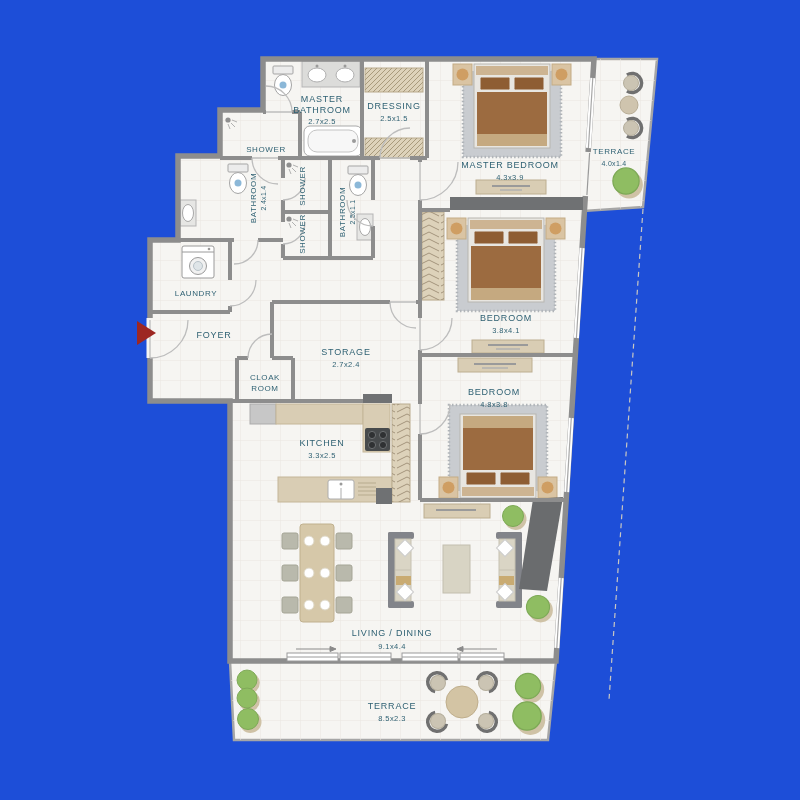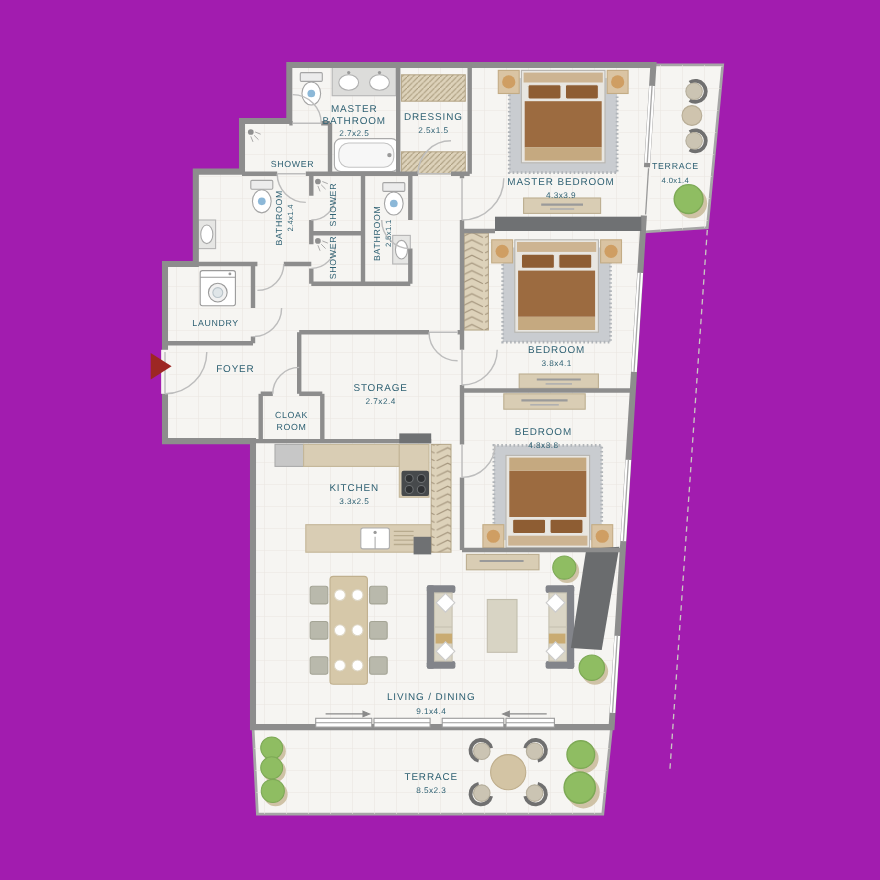--- a/index.html
+++ b/index.html
@@ -1,16 +1,16 @@
 <!DOCTYPE html>
 <html><head>
 <meta charset="utf-8">
 <style>
   html,body{margin:0;padding:0;background:#ffffff;}
-  .stage{width:800px;height:800px;position:relative;background:#a21caf;overflow:hidden;}
+  .stage{width:800px;height:800px;position:relative;background:#1d4ed8;overflow:hidden;}
   svg{display:block;}
   text{font-family:"Liberation Sans",sans-serif;fill:#2f6173;}
   .rn{font-size:9px;letter-spacing:0.8px;}
   .rn-s{font-size:8px;letter-spacing:0.6px;}
   .rd{font-size:7.5px;letter-spacing:0.4px;}
   .rd-s{font-size:7px;letter-spacing:0.3px;}
   .mid{text-anchor:middle;}
 </style>
 </head>
 <body>

